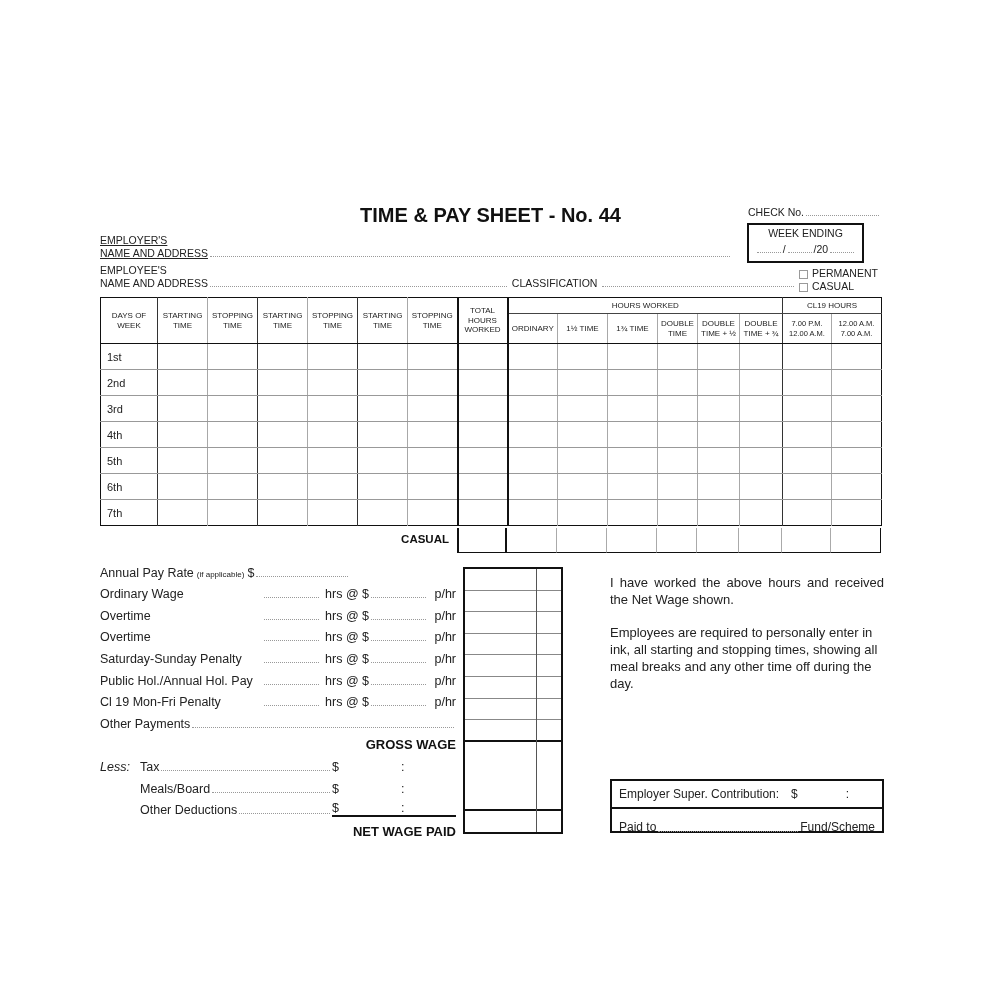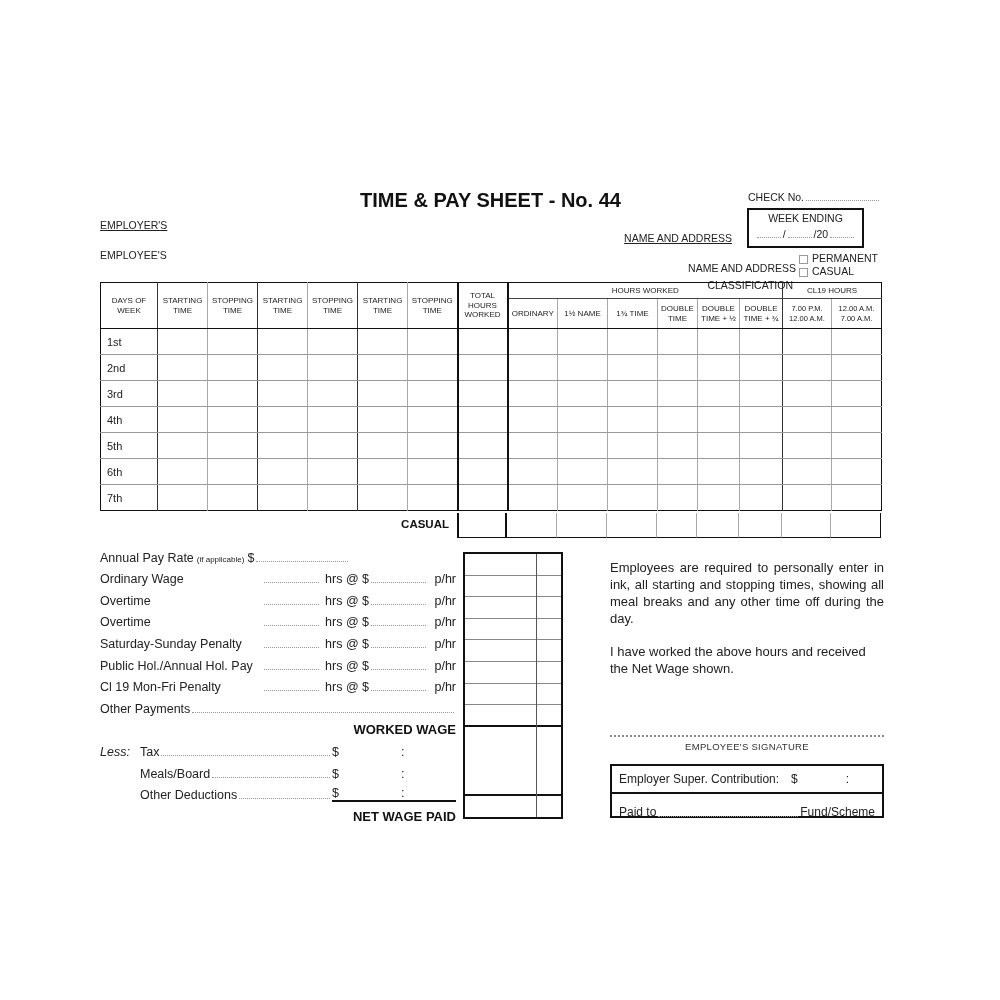--- a/index.html
+++ b/index.html
@@ -1,36 +1,36 @@
 <!DOCTYPE html>
 <html><head>
 <meta charset="utf-8">
 <style>
   * { margin:0; padding:0; box-sizing:border-box; }
   html,body { background:#fff; }
   .page { position:relative; width:1000px; height:1000px; background:#fff;
           font-family:"Liberation Sans", sans-serif; color:#1a1a1a; overflow:hidden; }
-  .form { position:absolute; left:100px; top:187px; width:784px; height:650px; }
+  .form { position:absolute; left:100px; top:202px; width:784px; height:650px; }
 
   
   .title { position:absolute; left:0; top:2px; width:781px; text-align:center;
            font-size:20px; font-weight:bold; color:#111; }
   .check-line { position:absolute; left:648px; top:4px; width:133px; display:flex;
                 align-items:flex-end; font-size:10.5px; color:#222; }
   .check-line .dots { margin-bottom:2px; }
   .week-box { position:absolute; left:647px; top:21px; width:117px; height:40px;
               border:2px solid #111; padding:2px 6px 3px 6px; }
   .week-box .wk-label { text-align:center; font-size:10.5px; color:#222; }
   .week-box .wk-line { display:flex; align-items:flex-end; height:16px; font-size:10.5px; }
   .week-box .wk-line .dots { margin-bottom:2px; }
 
   .dots { flex:1 1 auto; border-bottom:1.5px dotted #999; height:3px; margin:0 2px; }
 
   .party { position:absolute; left:0; font-size:10.5px; color:#222; }
-  .party .l2 { display:flex; align-items:flex-end; margin-top:1px;flex-direction:column; }
+  .party .l2 { display:flex; align-items:flex-end; margin-top:1px; }
   .party .l2 .dots { margin-bottom:2px; }
   .employer { top:32px; width:632px;text-decoration:underline; }
   .employee { top:62px; width:696px; }
   .class-label { margin:0 3px; white-space:nowrap; }
   .d1 { flex-grow:1.55; } .d2 { flex-grow:1; }
 
   .status { position:absolute; left:699px; top:64px; width:85px; font-size:10.5px; color:#222; }
   .cbrow { display:flex; align-items:flex-end; height:13px; }
   .cb { width:9px; height:9px; border:1px solid #9a9a9a; margin-right:4px; flex:0 0 auto; }
 
@@ -176,21 +176,21 @@
           <th class="rl" rowspan="2">STARTING TIME</th>
           <th class="rd" rowspan="2">STOPPING TIME</th>
           <th class="rl" rowspan="2">STARTING TIME</th>
           <th class="rt" rowspan="2">STOPPING TIME</th>
           <th class="rt" rowspan="2">TOTAL HOURS WORKED</th>
           <th class="grp rd" colspan="6">HOURS WORKED</th>
           <th class="grp" colspan="2">CL19 HOURS</th>
         </tr>
         <tr class="hb">
           <th class="rl">ORDINARY</th>
-          <th class="rl">1½ NAME</th>
+          <th class="rl">1½ TIME</th>
           <th class="rl">1¾ TIME</th>
           <th class="rl">DOUBLE TIME</th>
           <th class="rl">DOUBLE TIME + ½</th>
           <th class="rd">DOUBLE TIME + ¾</th>
           <th class="rl cl">
             <span>7.00 P.M.</span>
             <span>12.00 A.M.</span>
           </th>
           <th class="cl">
             <span>12.00 A.M.</span>
@@ -388,21 +388,21 @@
         <span class="dots"></span>
         <span class="hrs">hrs @ $</span>
         <span class="dots"></span>
         <span class="phr">p/hr</span>
       </div>
       <div class="wrow">
         <span>Other Payments</span>
         <span class="dots"></span>
       </div>
       <div class="wrow bigright">
-        <span>WORKED WAGE</span>
+        <span>GROSS WAGE</span>
       </div>
       <div class="wrow">
         <span class="less">Less:</span>
         <span>Tax</span>
         <span class="dots"></span>
         <span class="dzone">
           <span>$</span>
           <span class="colon">:</span>
         </span>
       </div>
@@ -437,27 +437,24 @@
       <div class="arow"></div>
       <div class="arow"></div>
       <div class="arow"></div>
       <div class="arow thick"></div>
       <div class="arow tall"></div>
       <div class="arow end"></div>
       <div class="vdiv"></div>
     </div>
 
     <div class="notice">
+      <p>I have worked the above hours and received the Net Wage shown.</p>
       <p>Employees are required to personally enter in ink, all starting and stopping times, showing all meal breaks and any other time off during the day.</p>
-      <p>I have worked the above hours and received the Net Wage shown.</p>
-    </div>
-
-    <div class="sig">
-      <div class="sig-label">EMPLOYEE'S SIGNATURE</div>
-    </div>
+    </div>
+
 
     <div class="super-box">
       <div class="srow1">
         <span>Employer Super. Contribution:</span>
         <span class="sp1"></span>
         <span>$</span>
         <span class="sp2"></span>
         <span>:</span>
         <span class="sp3"></span>
       </div>

